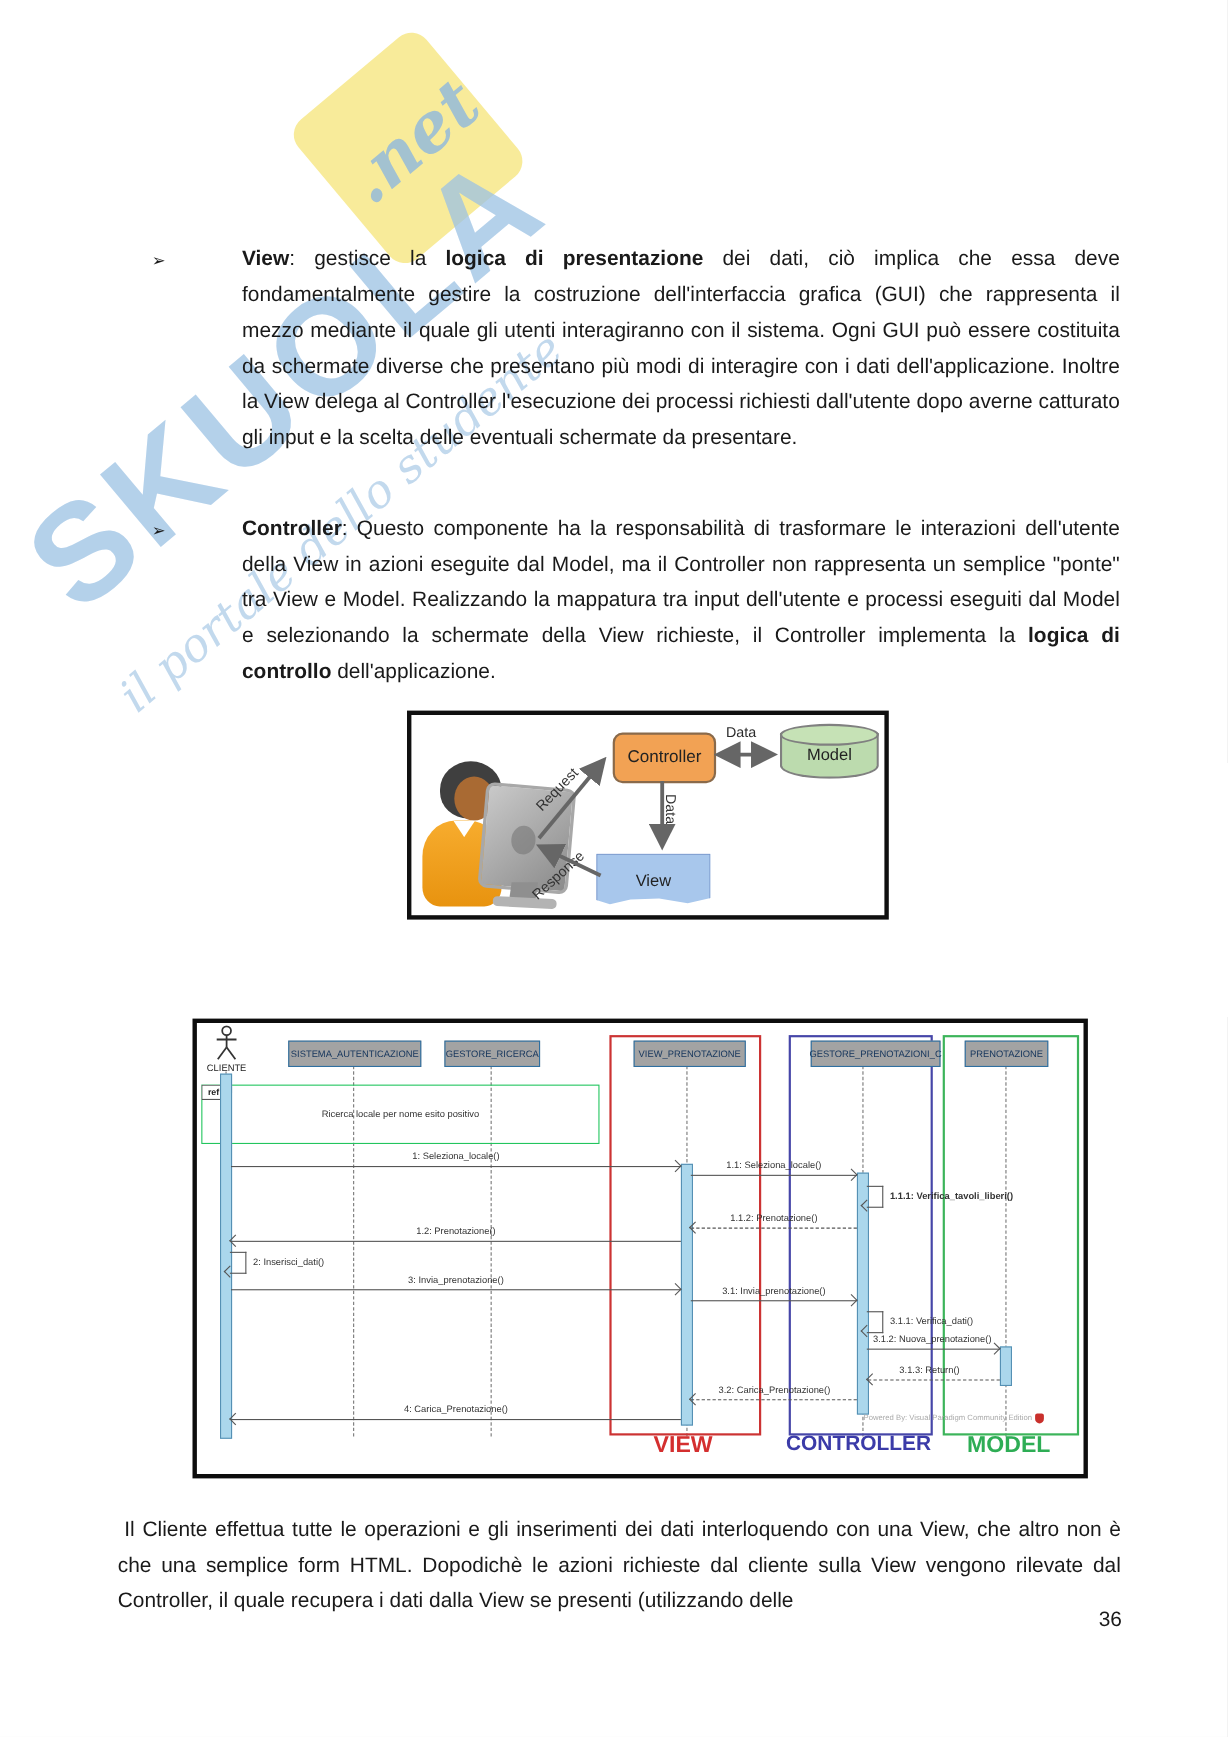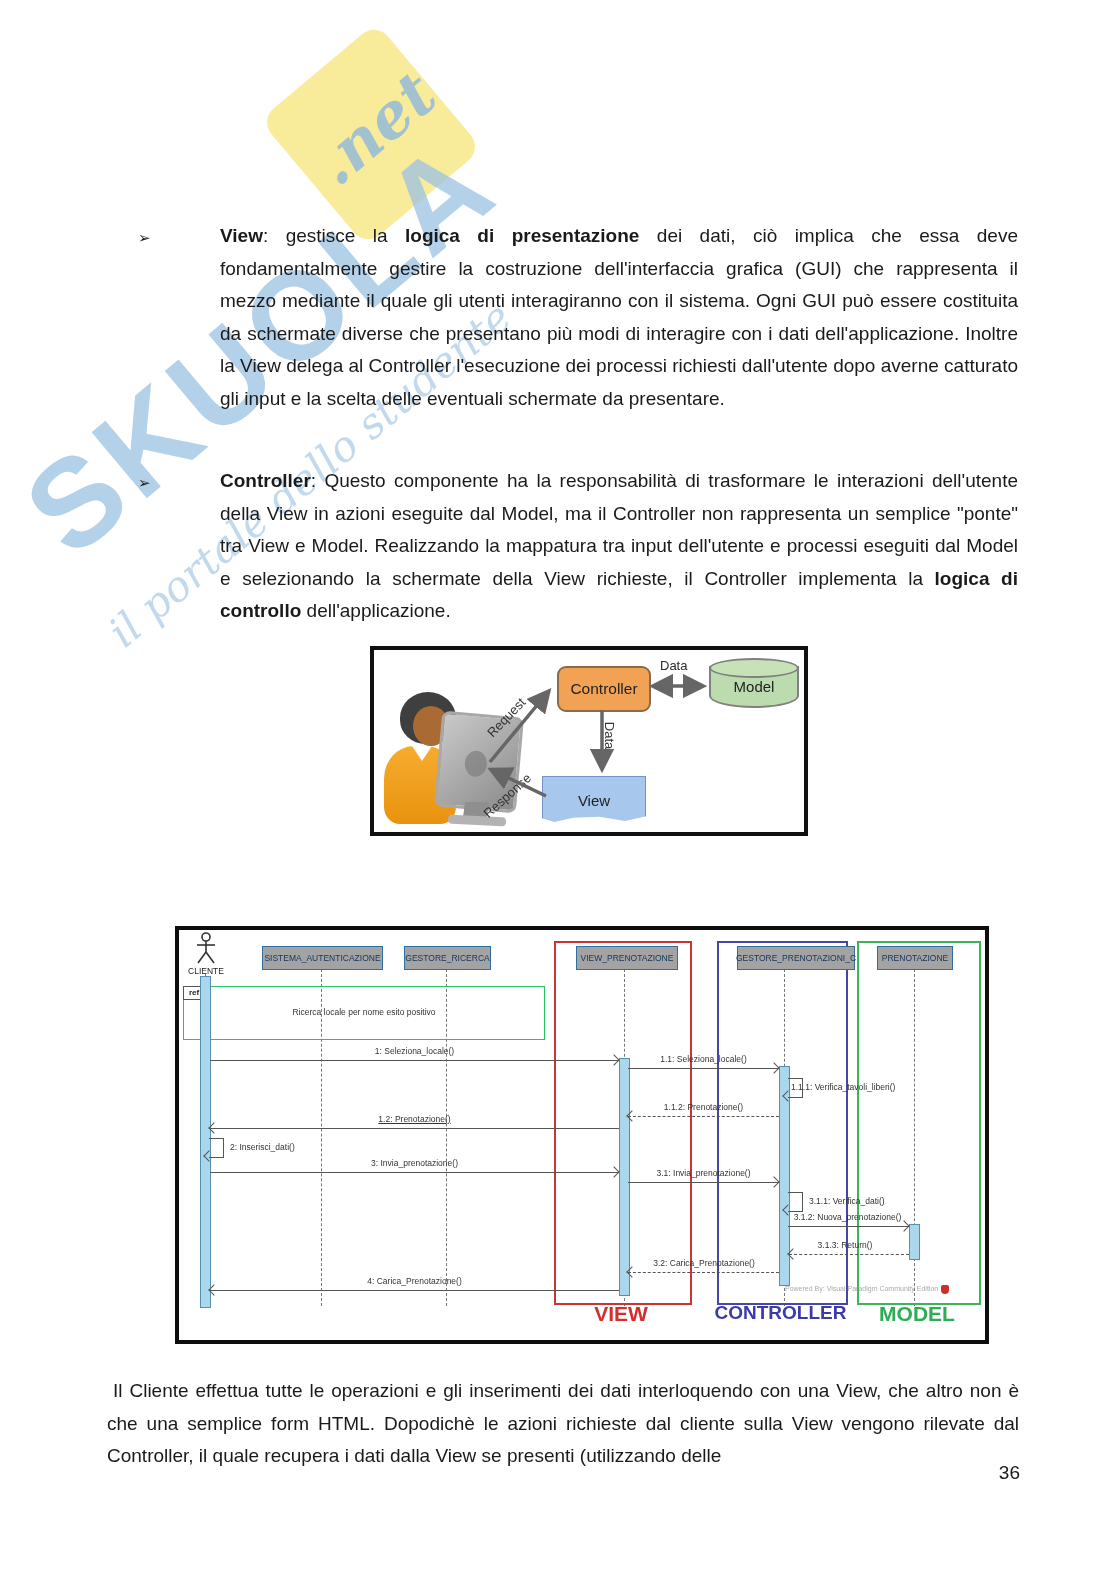--- a/index.html
+++ b/index.html
@@ -195,27 +195,27 @@
     <div class="msg-label" style="left:31px;width:409px;top:116px;text-align:center;">1: Seleziona_locale()</div>
     <div class="line" style="left:31px;top:130px;width:409px;"></div>
     <div class="ah ah-r" style="left:431px;top:126px;"></div>
 
     <div class="msg-label" style="left:449px;width:151px;top:124px;">1.1: Seleziona_locale()</div>
     <div class="line" style="left:449px;top:138px;width:151px;"></div>
     <div class="ah ah-r" style="left:591px;top:134px;"></div>
 
     <div class="selfmsg" style="left:609px;top:148px;"></div>
     <div class="ah ah-l" style="left:605px;top:162px;"></div>
-    <div class="msg-label la" style="left:612px;width:170px;top:152px;">1.1.1: Verifica_tavoli_liberi()</div>
+    <div class="msg-label la" style="left:630px;width:170px;top:152px;font-weight:bold;">1.1.1: Verifica_tavoli_liberi()</div>
 
     <div class="msg-label" style="left:449px;width:151px;top:172px;">1.1.2: Prenotazione()</div>
     <div class="dline" style="left:449px;top:186px;width:151px;"></div>
     <div class="ah ah-l" style="left:449px;top:182px;"></div>
 
-    <div class="msg-label" style="left:31px;width:409px;top:184px;text-decoration:underline;">1.2: Prenotazione()</div>
+    <div class="msg-label" style="left:31px;width:409px;top:184px;">1.2: Prenotazione()</div>
     <div class="line" style="left:31px;top:198px;width:409px;"></div>
     <div class="ah ah-l" style="left:31px;top:194px;"></div>
 
     <div class="selfmsg" style="left:30px;top:208px;"></div>
     <div class="ah ah-l" style="left:26px;top:222px;"></div>
     <div class="msg-label la" style="left:51px;width:130px;top:212px;">2: Inserisci_dati()</div>
 
     <div class="msg-label" style="left:31px;width:409px;top:228px;">3: Invia_prenotazione()</div>
     <div class="line" style="left:31px;top:242px;width:409px;"></div>
     <div class="ah ah-r" style="left:431px;top:238px;"></div>

